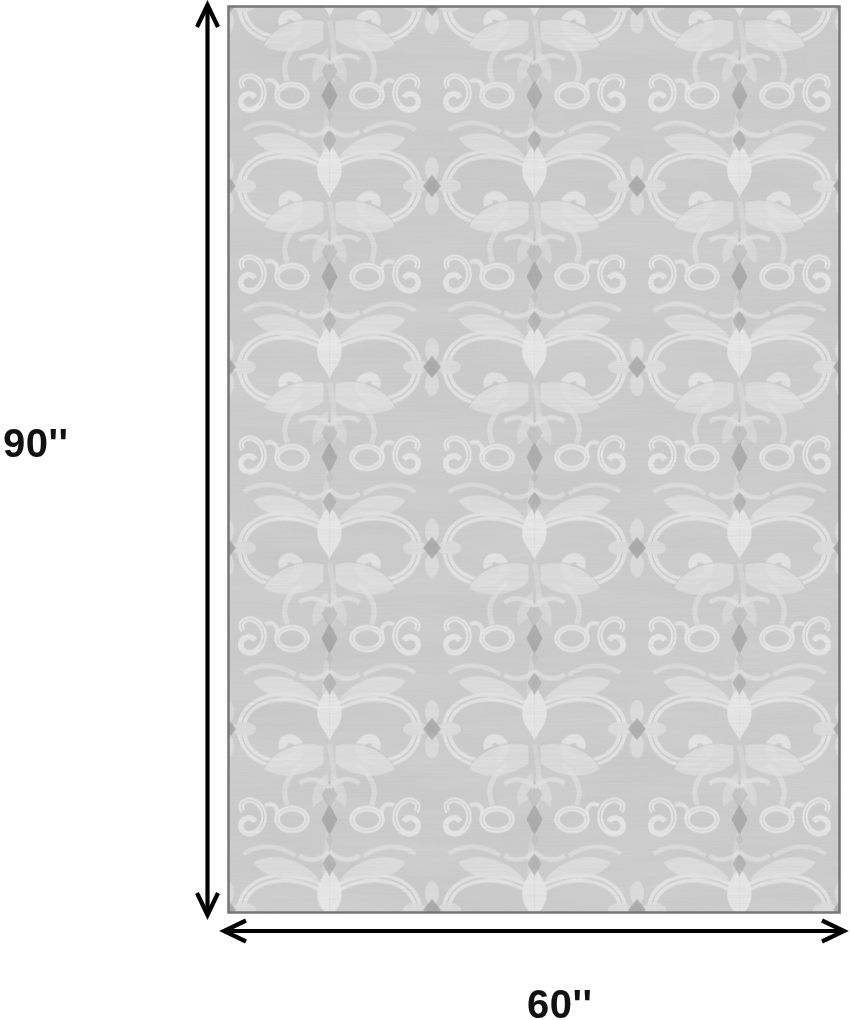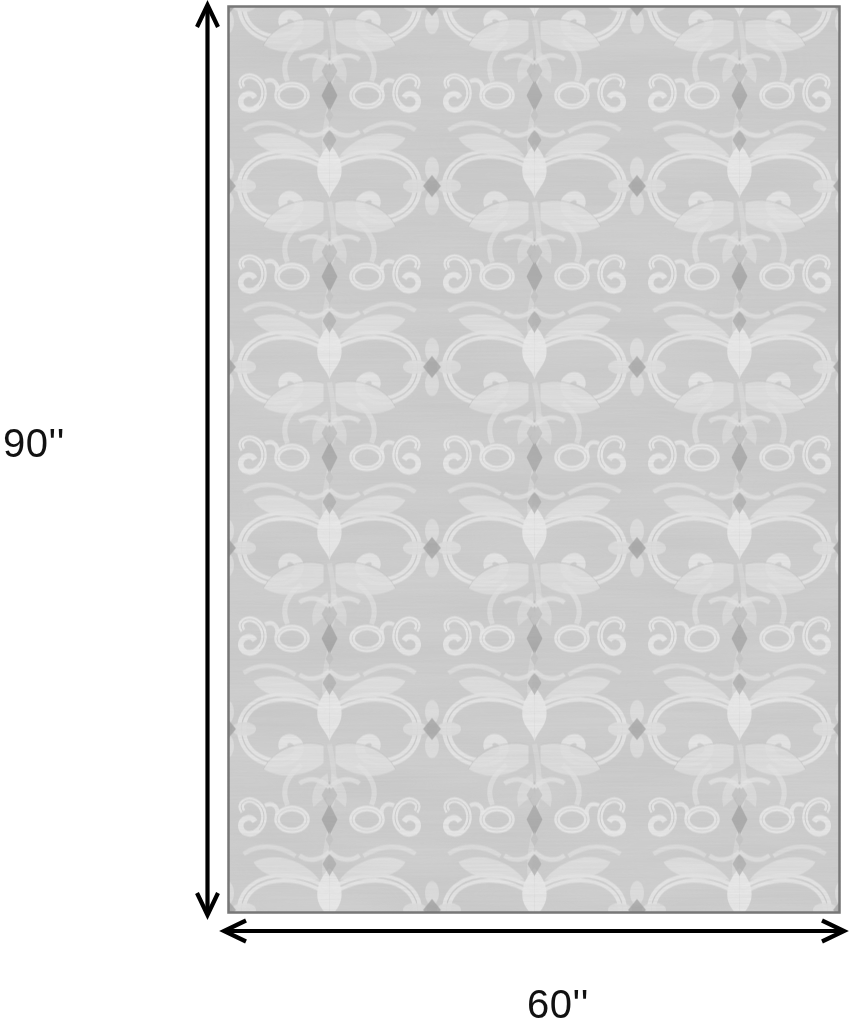--- a/index.html
+++ b/index.html
@@ -25,21 +25,21 @@
   .overlay {
     position: absolute;
     left: 0;
     top: 0;
     width: 850px;
     height: 1020px;
   }
   .dim-label {
     position: absolute;
     font-size: 40px;
-    font-weight: 400;
+    font-weight: 700;
     line-height: 1;
     color: #111111;
     letter-spacing: 0.5px;
     white-space: nowrap;
   }
   .dim-label.height { left: 3px;  top: 423px; }
   .dim-label.width  { left: 527px; top: 984px; }
 </style>
 </head>
 <body>

